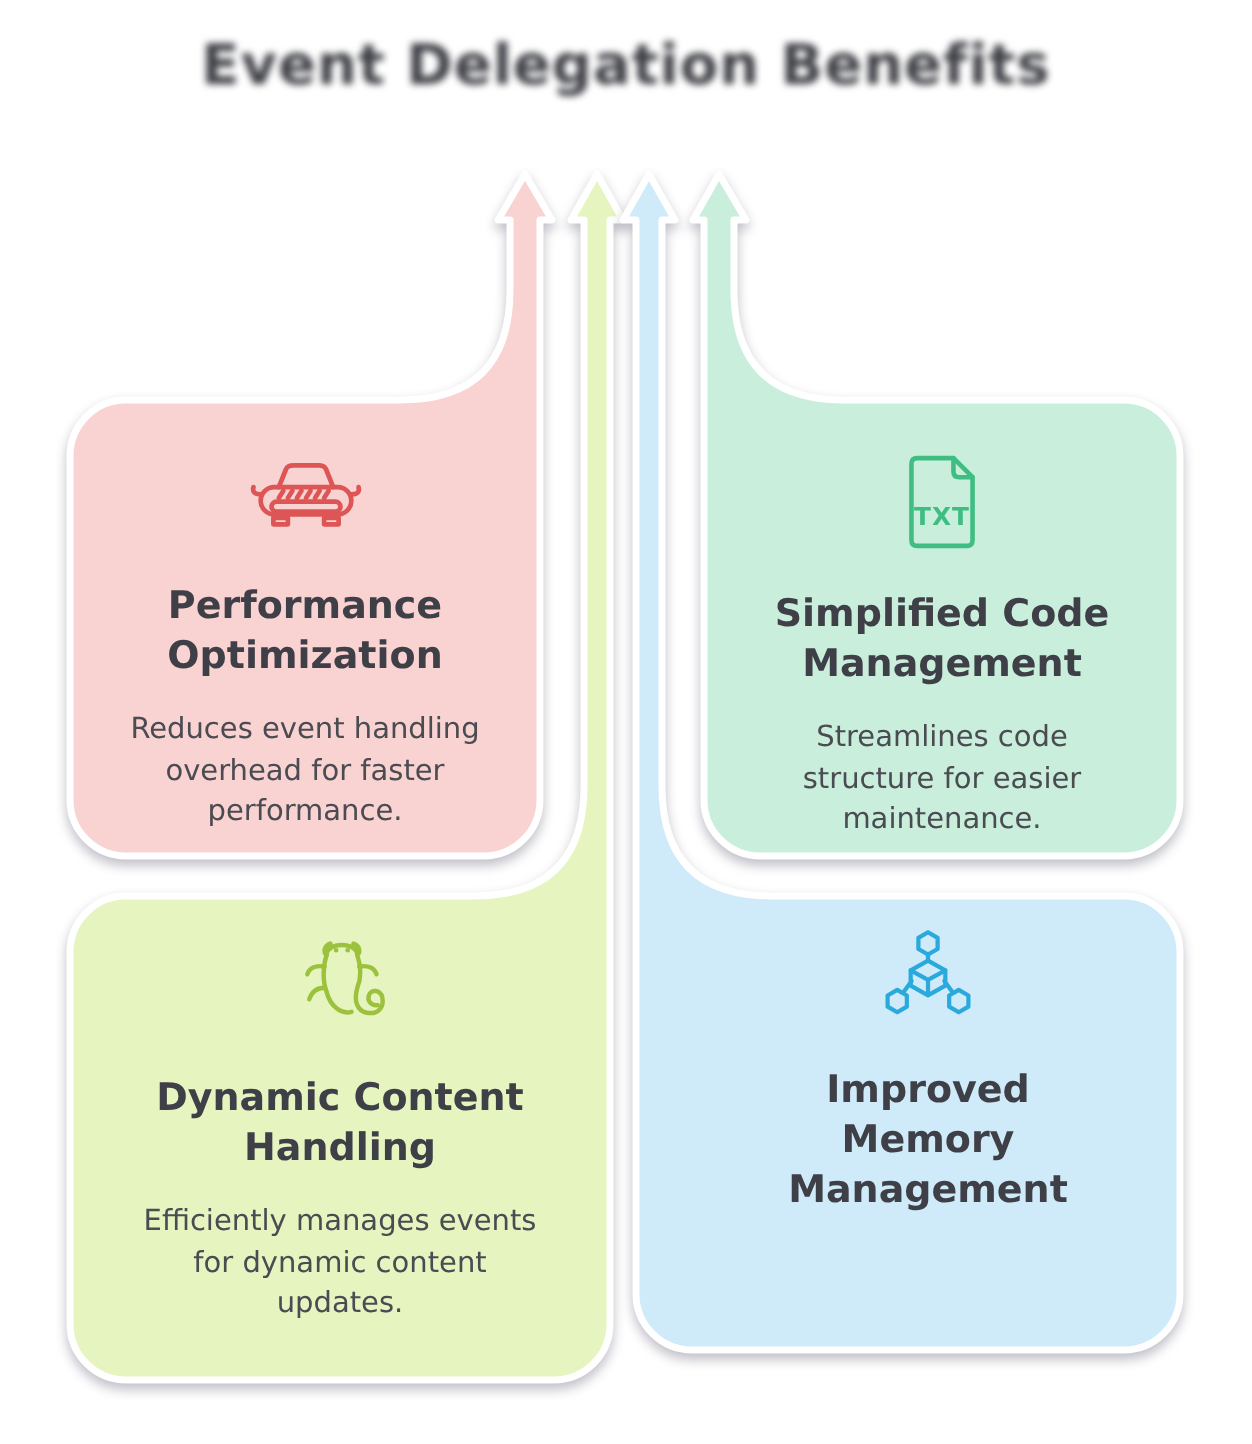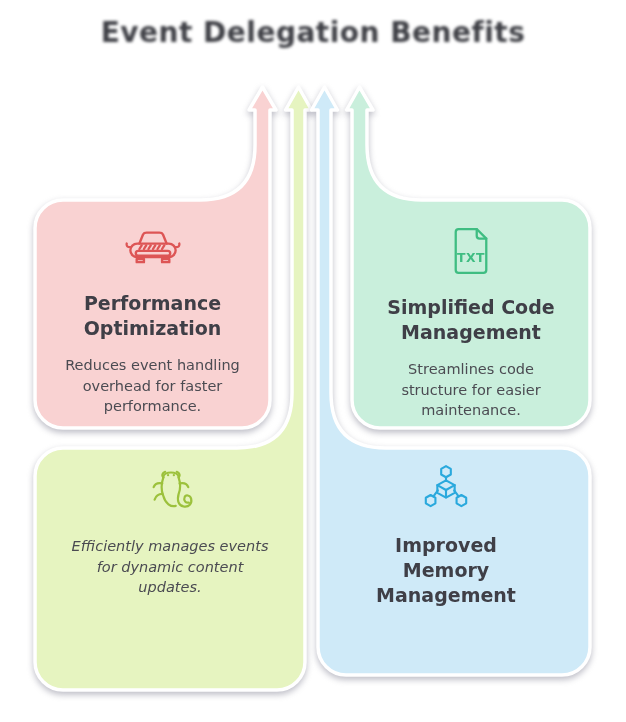--- a/index.html
+++ b/index.html
@@ -32,28 +32,28 @@
     color:#3f3f47;
   }
   .card-body {
     margin-top:14px;
     font-size:14.5px; font-weight:500; line-height:1.42;
     color:#4b4b52;
   }
   #text-card-1 { left:35px;  top:200px; width:235px; height:228px; padding-top:26px; }
   #text-card-2 { left:352px; top:200px; width:238px; height:228px; padding-top:26px; }
   #text-card-3 { left:35px;  top:448px; width:270px; height:242px; padding-top:16px; }
-  #text-card-4 { left:310px; top:448px; width:272px; height:227px; padding-top:16px; }
+  #text-card-4 { left:328px; top:448px; width:272px; height:227px; padding-top:16px; }
   #text-card-1 .card-heading { max-width:170px; }
   #text-card-2 .card-heading { max-width:185px; }
   #text-card-3 .card-heading { max-width:195px; }
   #text-card-4 .card-heading { max-width:190px; }
   #text-card-1 .card-body { max-width:185px; }
   #text-card-2 .card-body { max-width:168px; }
-  #text-card-3 .card-body { max-width:205px;font-style:italic; }
+  #text-card-3 .card-body { max-width:205px; }
   #text-card-4 .card-body { max-width:190px; }
 </style>
 </head>
 <body>
 
 <div class="canvas">
 
   <div class="page-title">Event Delegation Benefits</div>
 
   <svg class="shapes" width="626" height="722" viewBox="0 0 626 722">
@@ -102,20 +102,21 @@
         <path d="M33 8 C36 9 37 12 35 14"></path>
         <path d="M19 14 C19 7 35 7 35 14 C37 20 37 26 35 31 C33 38 35 43 40 44 C46 45 49 41 48 36 C47 32 42 31.5 41 35 C40 38 42.5 40.5 45.5 40"></path>
         <path d="M19 14 C17 20 17 28 19 33 C21 41 27 45 32 43.5"></path>
         <path d="M18 20 C13 19 10 21 9 24"></path>
         <path d="M18 31 C13 31 11 34 10 37"></path>
         <path d="M36 20 C41 19 44 21 45 24"></path>
         <circle cx="24" cy="11.5" r="1.2" stroke="none" fill="#9cc13c"></circle>
         <circle cx="30" cy="11.5" r="1.2" stroke="none" fill="#9cc13c"></circle>
       </svg>
     </div>
+    <div class="card-heading">Dynamic Content Handling</div>
     <div class="card-body">Efficiently manages events for dynamic content updates.</div>
   </div>
 
   <div class="card-text" id="text-card-4">
     <div class="icon-wrap">
       <svg width="54" height="50" viewBox="0 0 56 52" fill="none" stroke-width="2.2" stroke-linecap="round" stroke-linejoin="round" stroke="#2aa9dd">
         <polygon points="28,2.2 33,5.1 33,10.9 28,13.8 23,10.9 23,5.1"></polygon>
         <polygon points="12,32.2 17,35.1 17,40.9 12,43.8 7,40.9 7,35.1"></polygon>
         <polygon points="44,32.2 49,35.1 49,40.9 44,43.8 39,40.9 39,35.1"></polygon>
         <path d="M28 17 L37 22 L28 27 L19 22 Z"></path>

